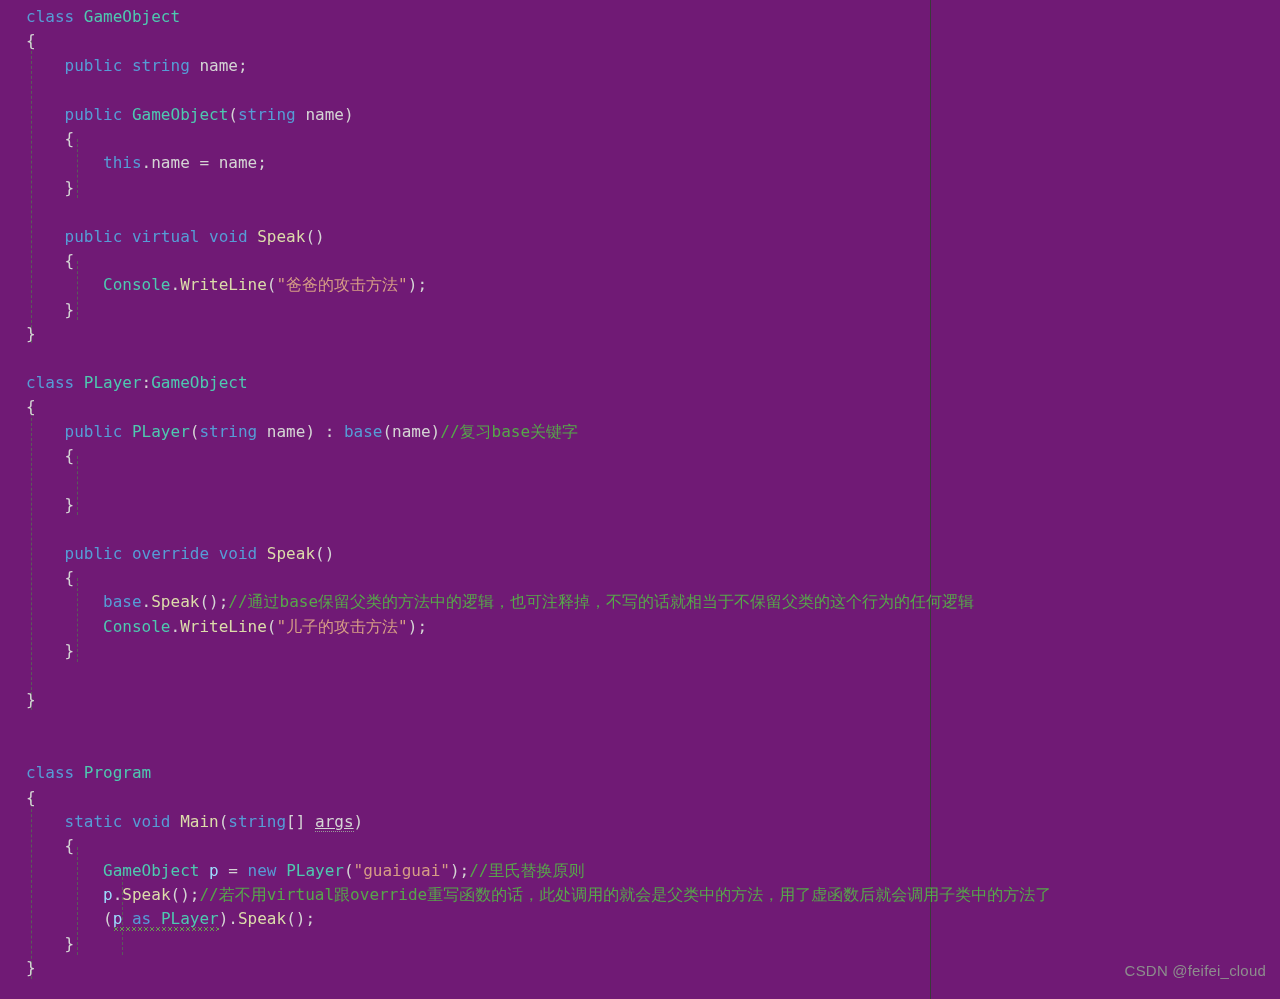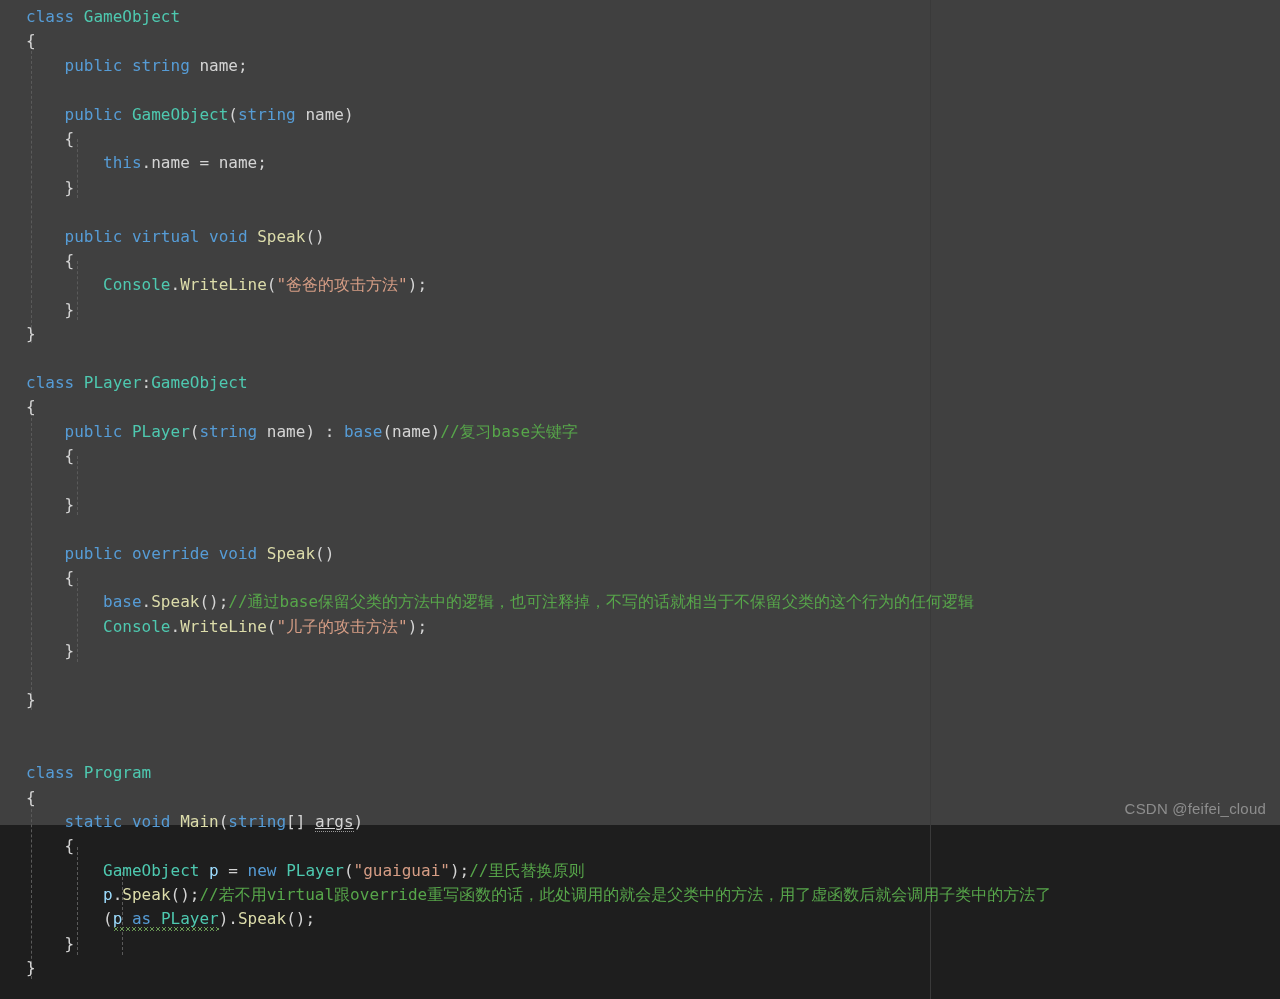--- a/index.html
+++ b/index.html
@@ -10,22 +10,22 @@
   body {
     width: 1280px;
     height: 999px;
     overflow: hidden;
     font-family: "DejaVu Sans Mono", "Liberation Mono", monospace;
   }
 
   #editor {
     position: relative;
     width: 1280px;
-    height: 825px;
-    background: #404040;
+    height: 999px;
+    background: #701a75;
   }
 
   
   #ruler {
     position: absolute;
     top: 0;
     left: 930px;
     width: 1px;
     height: 999px;
     background: #3a3a3a;
@@ -80,21 +80,21 @@
     background-size: 6px 4px;
     background-repeat: repeat-x;
     background-position: bottom left;
     padding-bottom: 3px;
     margin-top: 18px;
   }
 
   #watermark {
     position: absolute;
     right: 14px;
-    bottom: 8px;
+    bottom: 20px;
     font-family: "Liberation Sans", "DejaVu Sans", sans-serif;
     font-size: 15px;
     color: #8d8d8d;
     letter-spacing: 0.2px;
   }
 </style>
 </head>
 <body>
 
 <div id="editor">

